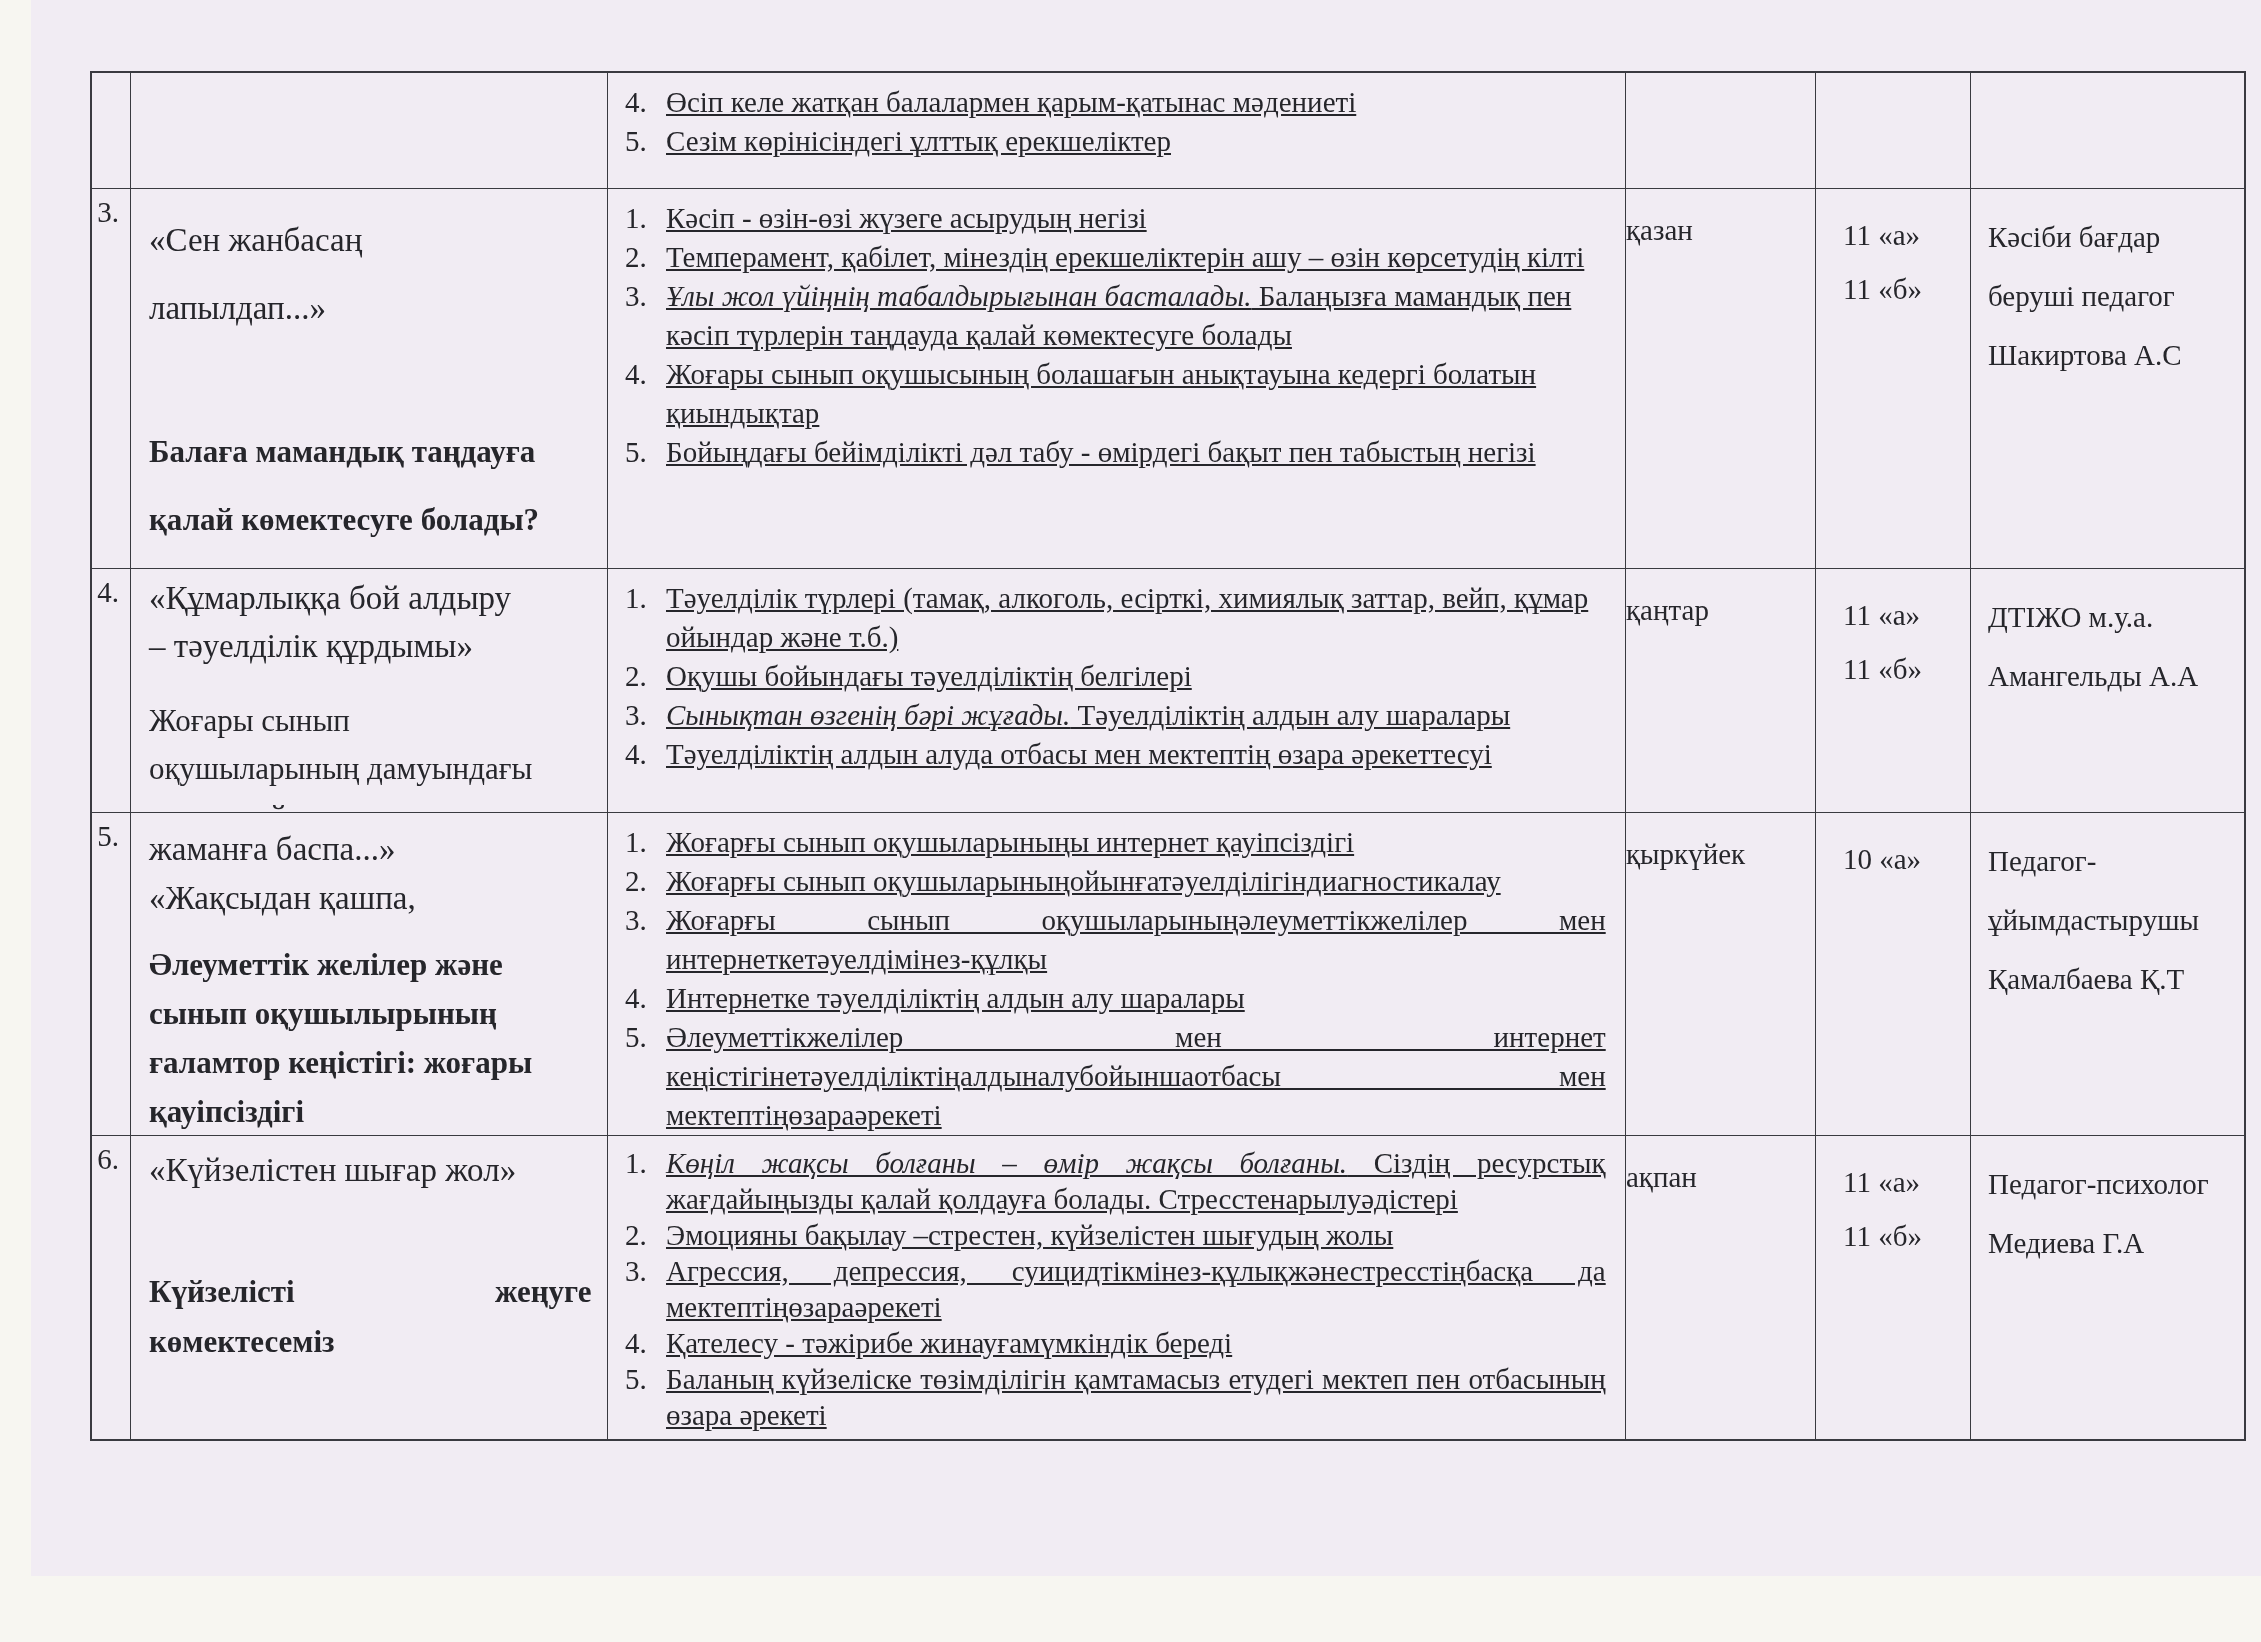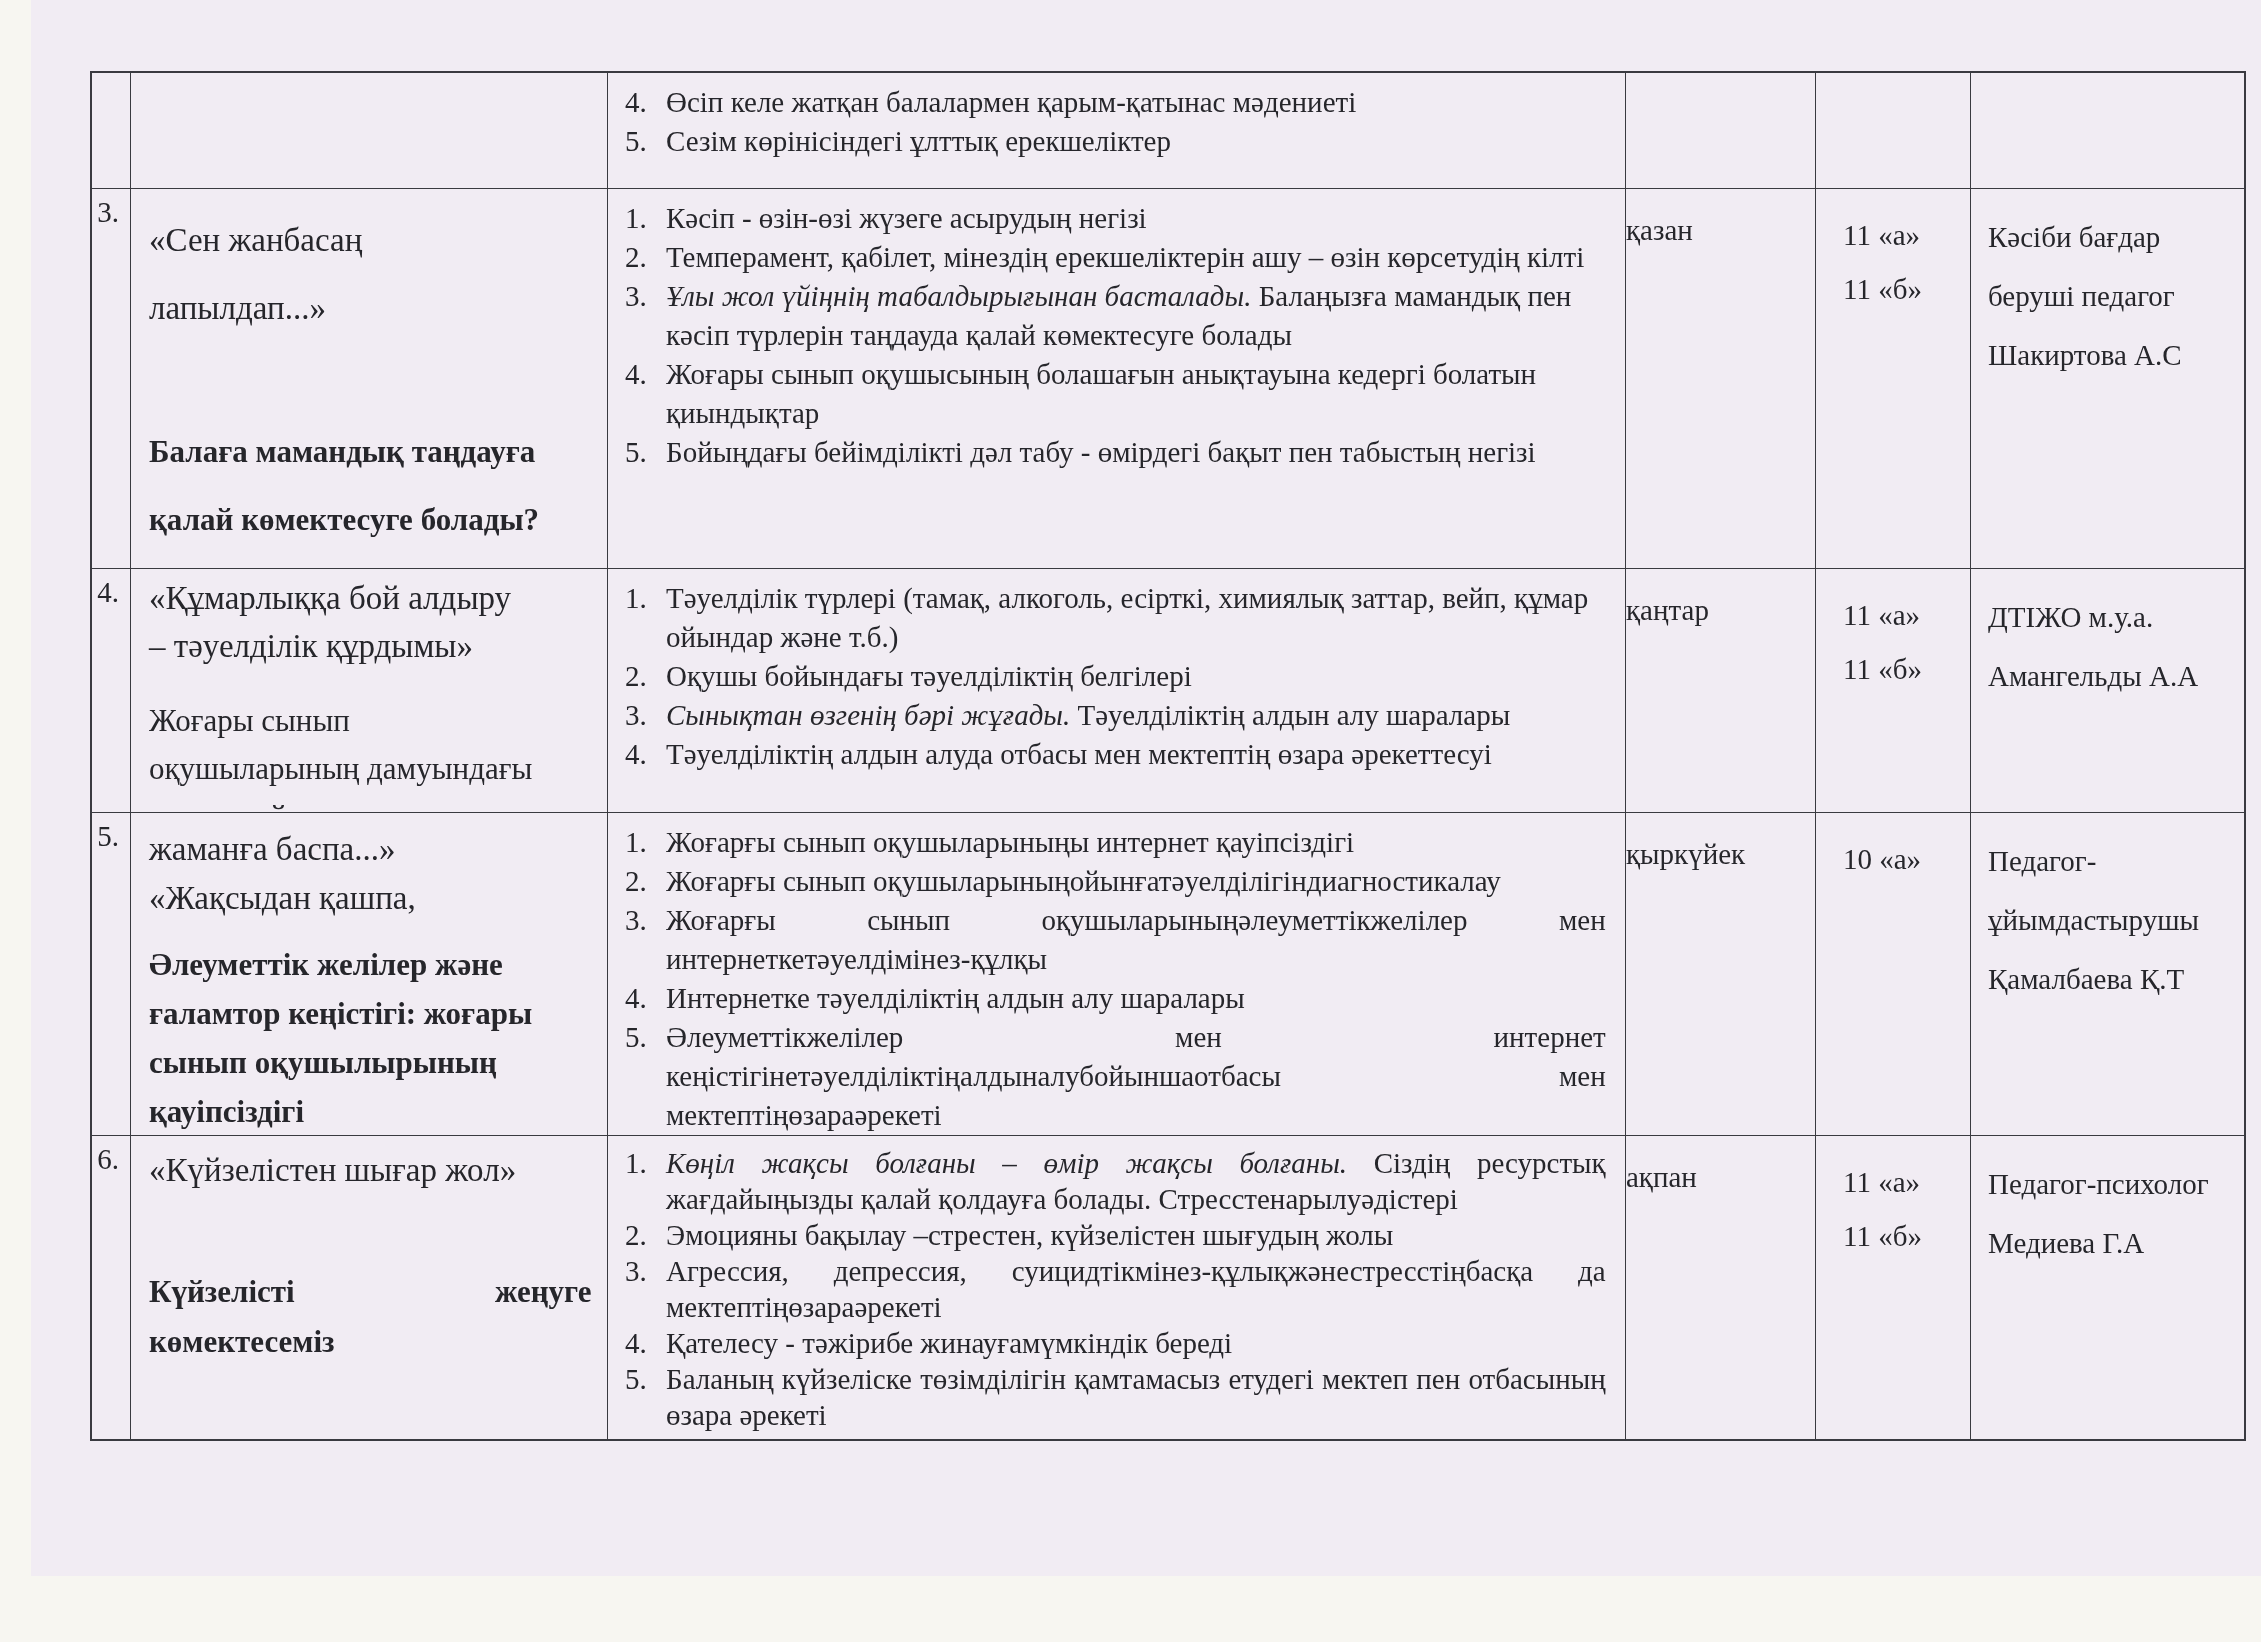--- a/index.html
+++ b/index.html
@@ -60,21 +60,21 @@
   .r3 .subtitle { margin-top: 17px; line-height: 49px; }
 
   .r4.c-title { padding-top: 9px; }
   .r4 .subtitle { margin-top: 72px; }
   .r4 .subtitle .sub-line:first-child { text-align: justify; text-align-last: justify; }
 
   .c-content { padding: 10.3px 19.3px 0 17px; }
   .r4.c-content { padding-top: 9px; line-height: 36px; }
   .item { display: flex; }
   .inum { width: 41px; flex: none; }
-  .itext { flex: 1; }
+  .itext { flex: 1; text-decoration: underline; }
   .itext.just { text-align: justify; }
   .it { font-style: italic; }
 
   .c-month { padding-top: 22px; }
   .c-class { padding: 19.3px 0 0 27px; line-height: 54px; }
   .c-person { padding: 19.3px 11.6px 0 17px; line-height: 59px; }
 </style>
 </head>
 <body>
 
@@ -202,22 +202,22 @@
     <div class="cell c-num r3">
       <span>5.</span>
     </div>
     <div class="cell c-title r3">
       <div class="title">
         <div>жаманға баспа...»</div>
         <div>«Жақсыдан қашпа,</div>
       </div>
       <div class="subtitle bold">
         <div class="sub-line">Әлеуметтік желілер және</div>
+        <div class="sub-line">сынып оқушылырының</div>
         <div class="sub-line">ғаламтор кеңістігі: жоғары</div>
-        <div class="sub-line">сынып оқушылырының</div>
         <div class="sub-line">қауіпсіздігі</div>
       </div>
     </div>
     <div class="cell c-content r3">
       <div class="item">
         <span class="inum">1.</span>
         <div class="itext"><span>Жоғарғы сынып оқушыларыныңы интернет қауіпсіздігі</span></div>
       </div>
       <div class="item">
         <span class="inum">2.</span>

